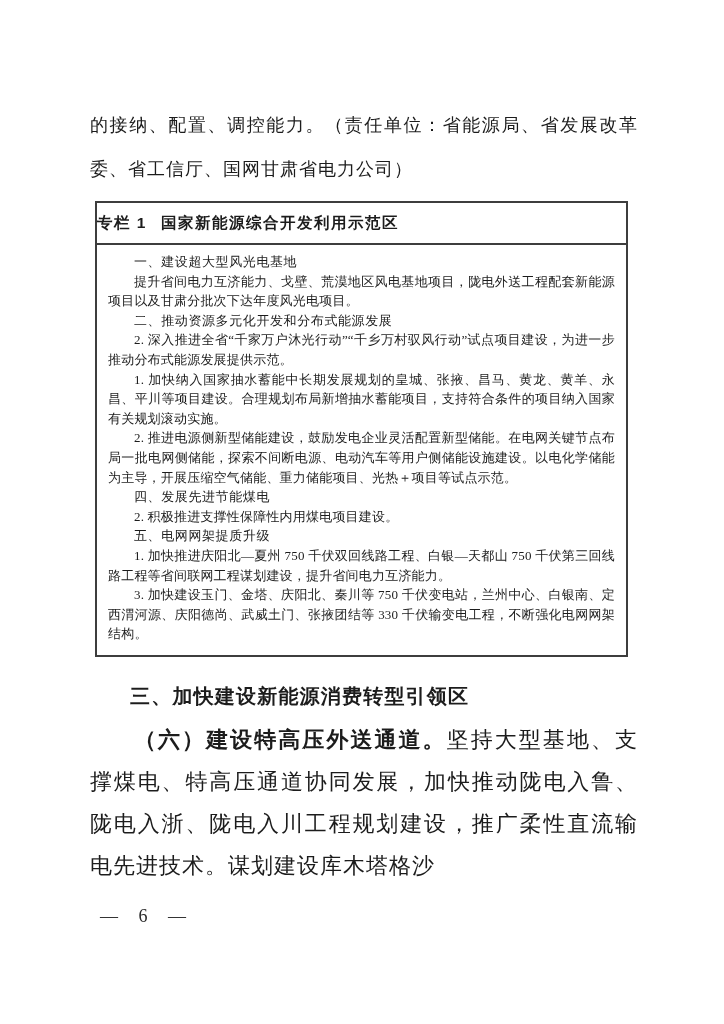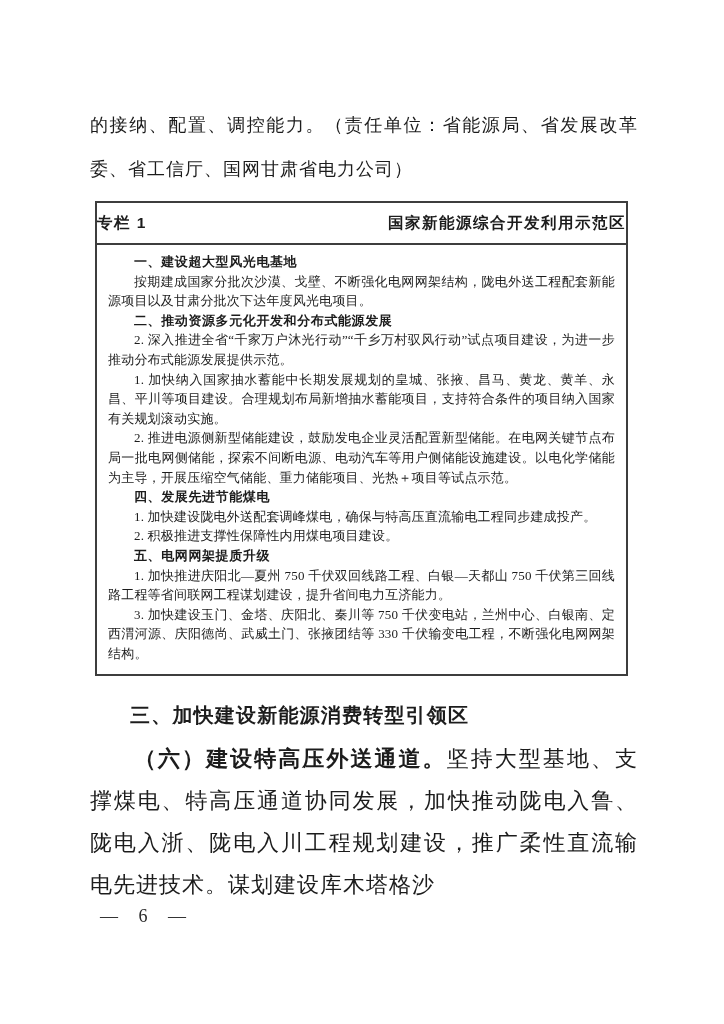--- a/index.html
+++ b/index.html
@@ -33,39 +33,39 @@
   
   .panel {
     margin-top: 10px;
     margin-left: 5px;
     width: 533px;
     border: 2px solid #3d3d3d;
     background: #ffffff;
   }
   .panel-title {
     display: flex;
-    justify-content: space-between;
+    justify-content: flex-start;
     gap: 14px;
     font-family: "Liberation Sans", "DejaVu Sans", sans-serif;
     font-weight: bold;
     font-size: 15.5px;
     letter-spacing: 1.5px;
     padding: 10px 0 9px;
     border-bottom: 2px solid #3d3d3d;
   }
   .panel-body {
     padding: 7px 11px 11px;
     font-size: 13px;
     line-height: 19.6px;
     letter-spacing: 0.2px;
     text-align: justify;
   }
   .panel-body h3 {
     font-family: "Liberation Sans", "DejaVu Sans", sans-serif;
-    font-weight: bold;
+    font-weight: normal;
     font-size: 13px;
     margin: 0;
     text-indent: 2em;
     line-height: 19.6px;
     letter-spacing: 0.6px;
   }
   .panel-body p {
     margin: 0;
     text-indent: 2em;
   }
@@ -106,30 +106,29 @@
     <p class="body-text continues">的接纳、配置、调控能力。（责任单位：省能源局、省发展改革委、省工信厅、国网甘肃省电力公司）</p>
 
     <section class="panel">
       <header class="panel-title">
         <span>专栏 1</span>
         <span>国家新能源综合开发利用示范区</span>
       </header>
       <div class="panel-body">
 
         <h3>一、建设超大型风光电基地</h3>
-        <p>按期建成国家分批次沙漠、戈壁、不断强化电网网架结构，陇电外送工程配套新能源项目以及甘肃分批次下达年度风光电项目。</p>
+        <p>提升省间电力互济能力、戈壁、荒漠地区风电基地项目，陇电外送工程配套新能源项目以及甘肃分批次下达年度风光电项目。</p>
 
         <h3>二、推动资源多元化开发和分布式能源发展</h3>
         <p>2. 深入推进全省“千家万户沐光行动”“千乡万村驭风行动”试点项目建设，为进一步推动分布式能源发展提供示范。</p>
 
         <p>1. 加快纳入国家抽水蓄能中长期发展规划的皇城、张掖、昌马、黄龙、黄羊、永昌、平川等项目建设。合理规划布局新增抽水蓄能项目，支持符合条件的项目纳入国家有关规划滚动实施。</p>
         <p>2. 推进电源侧新型储能建设，鼓励发电企业灵活配置新型储能。在电网关键节点布局一批电网侧储能，探索不间断电源、电动汽车等用户侧储能设施建设。以电化学储能为主导，开展压缩空气储能、重力储能项目、光热＋项目等试点示范。</p>
 
         <h3>四、发展先进节能煤电</h3>
-        <p>1. 加快建设陇电外送配套调峰煤电，确保与特高压直流输电工程同步建成投产。</p>
         <p>2. 积极推进支撑性保障性内用煤电项目建设。</p>
 
         <h3>五、电网网架提质升级</h3>
         <p>1. 加快推进庆阳北—夏州 750 千伏双回线路工程、白银—天都山 750 千伏第三回线路工程等省间联网工程谋划建设，提升省间电力互济能力。</p>
         <p>3. 加快建设玉门、金塔、庆阳北、秦川等 750 千伏变电站，兰州中心、白银南、定西渭河源、庆阳德尚、武威土门、张掖团结等 330 千伏输变电工程，不断强化电网网架结构。</p>
 
       </div>
     </section>
 
     <h2 class="section-heading">三、加快建设新能源消费转型引领区</h2>

